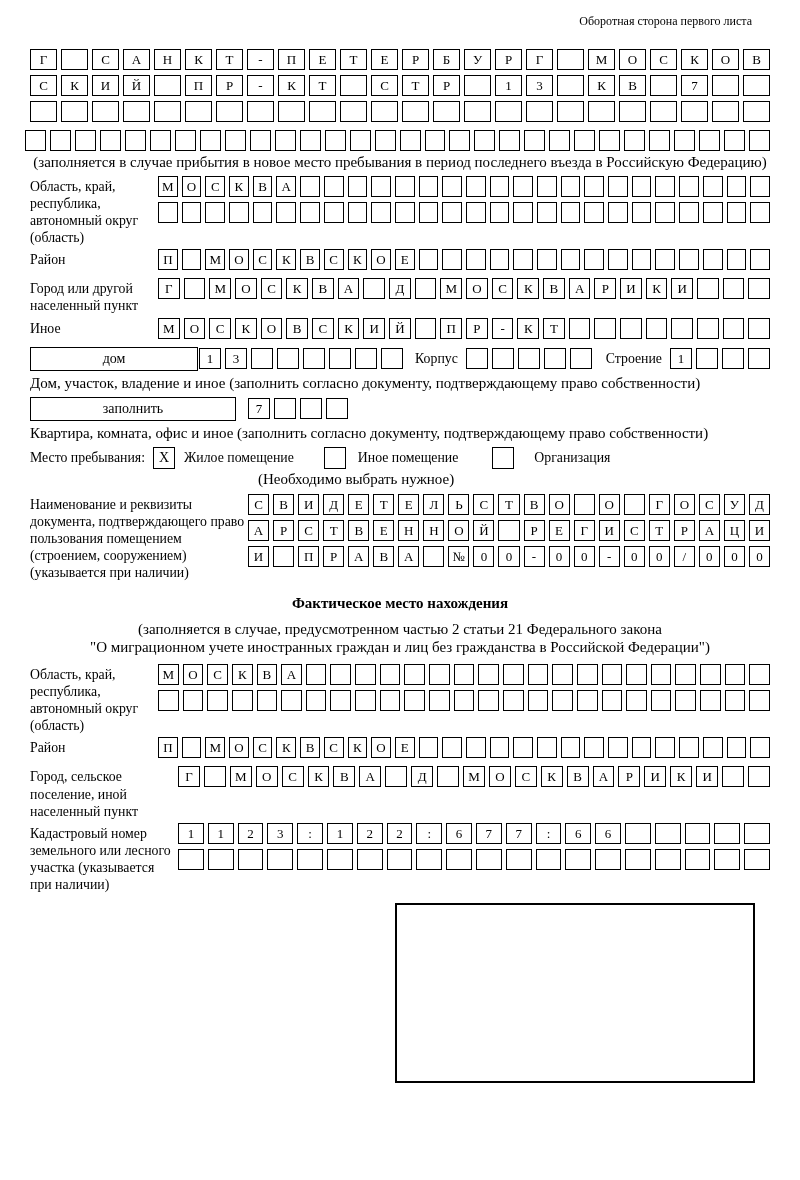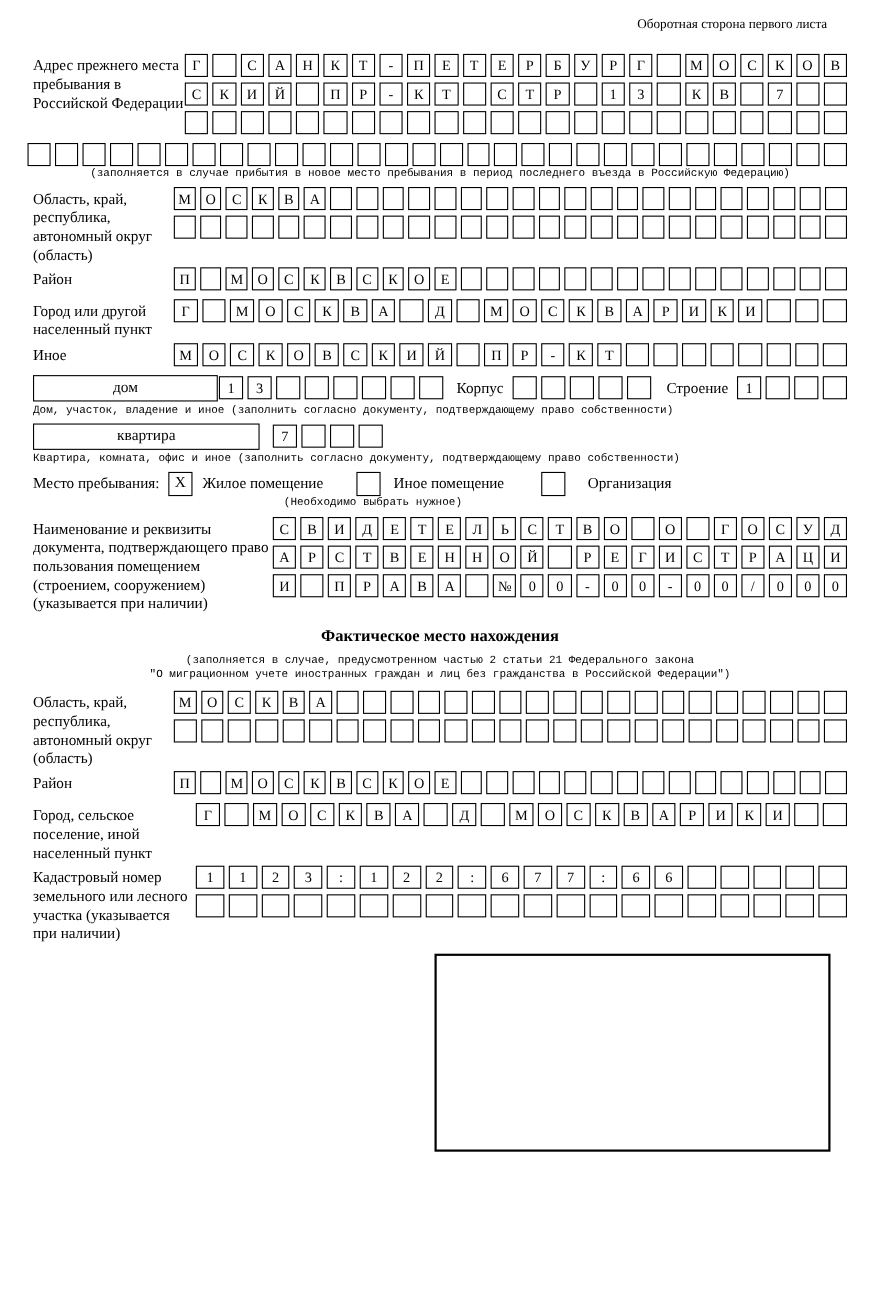--- a/index.html
+++ b/index.html
@@ -14,21 +14,21 @@
   .lbl{flex:none;font-size:13.8px;line-height:1.24;padding-top:2px;}
   .rows{flex:1;min-width:0;}
   .cellrow{display:flex;gap:4px;height:21px;margin-bottom:5px;}
   .cellrow .cell{
     flex:1;border:1.5px solid #000;text-align:center;
     font-size:13px;line-height:20px;height:21px;box-sizing:border-box;
     overflow:hidden;
   }
   .cellrow.fixed .cell{flex:none;width:22px;}
   .fullrow{margin-left:-5px;margin-bottom:2px;}
-  .caption{font-size:10px;line-height:1.2;font-family:Liberation Mono, monospace;}
+  .caption{font-size:15px;line-height:1.2;}
   .caption.center{text-align:center;}
   .sec-title{text-align:center;font-weight:bold;font-size:15px;margin:4px 0 7px 0;}
   .sub-title{text-align:center;font-weight:bold;font-size:15px;margin:14px 0 8px 0;}
   .inline-row{display:flex;align-items:center;margin-bottom:3px;}
   .wide-box{
     flex:none;border:1.6px solid #000;height:24px;box-sizing:border-box;
     text-align:center;font-size:14px;line-height:21px;
   }
   .plain{font-size:13.8px;}
   .chk{
@@ -41,21 +41,20 @@
   .mb5{margin-bottom:5px;}
 </style>
 </head>
 <body>
 
 <div class="page">
 
   <div class="note-right">Оборотная сторона первого листа</div>
 
   <div class="field">
-    <div class="lbl" style="width:138px">Адрес прежнего места пребывания в Российской Федерации</div>
     <div class="rows">
       <div class="cellrow">
           <div class="cell">Г</div>
           <div class="cell"></div>
           <div class="cell">С</div>
           <div class="cell">А</div>
           <div class="cell">Н</div>
           <div class="cell">К</div>
           <div class="cell">Т</div>
           <div class="cell">-</div>
@@ -350,21 +349,21 @@
     <div class="cellrow fixed" style="margin-bottom:0">
         <div class="cell">1</div>
         <div class="cell"></div>
         <div class="cell"></div>
         <div class="cell"></div>
       </div>
   </div>
   <div class="caption mb5">Дом, участок, владение и иное (заполнить согласно документу, подтверждающему право собственности)</div>
 
   <div class="inline-row">
-    <div class="wide-box" style="width:206px">квартира</div>
+    <div class="wide-box" style="width:206px">заполнить</div>
     <div style="width:12px"></div>
     <div class="cellrow fixed" style="margin-bottom:0">
         <div class="cell">7</div>
         <div class="cell"></div>
         <div class="cell"></div>
         <div class="cell"></div>
       </div>
   </div>
   <div class="caption mb5">Квартира, комната, офис и иное (заполнить согласно документу, подтверждающему право собственности)</div>
 

